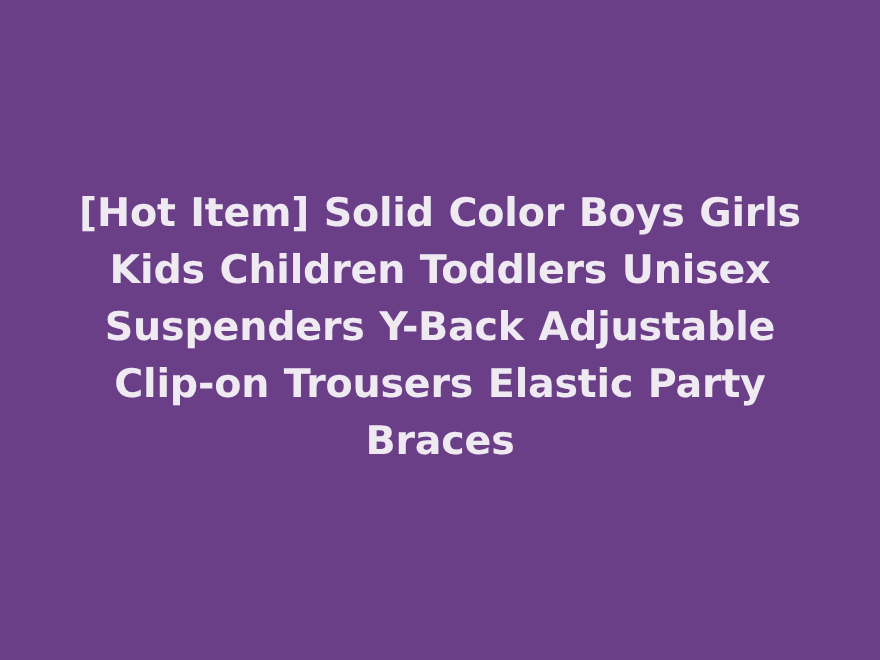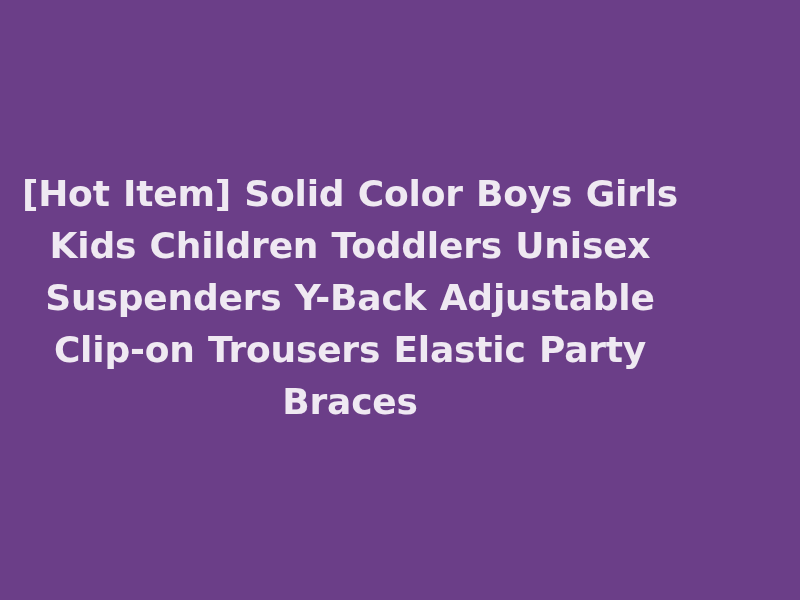--- a/index.html
+++ b/index.html
@@ -15,21 +15,21 @@
     font-family: "DejaVu Sans", sans-serif;
   }
 
   #product-title-card {
     position: relative;
     width: 800px;
     height: 600px;
     box-sizing: border-box;
     display: flex;
     align-items: center;
-    justify-content: flex-start;
+    justify-content: center;
     background: #6B3E88;
   }
 
   #title-block {
     width: 700px;
     margin: 0;
     padding: 0;
     margin-top: -4px;
     text-align: center;
     font-family: "DejaVu Sans", sans-serif;

